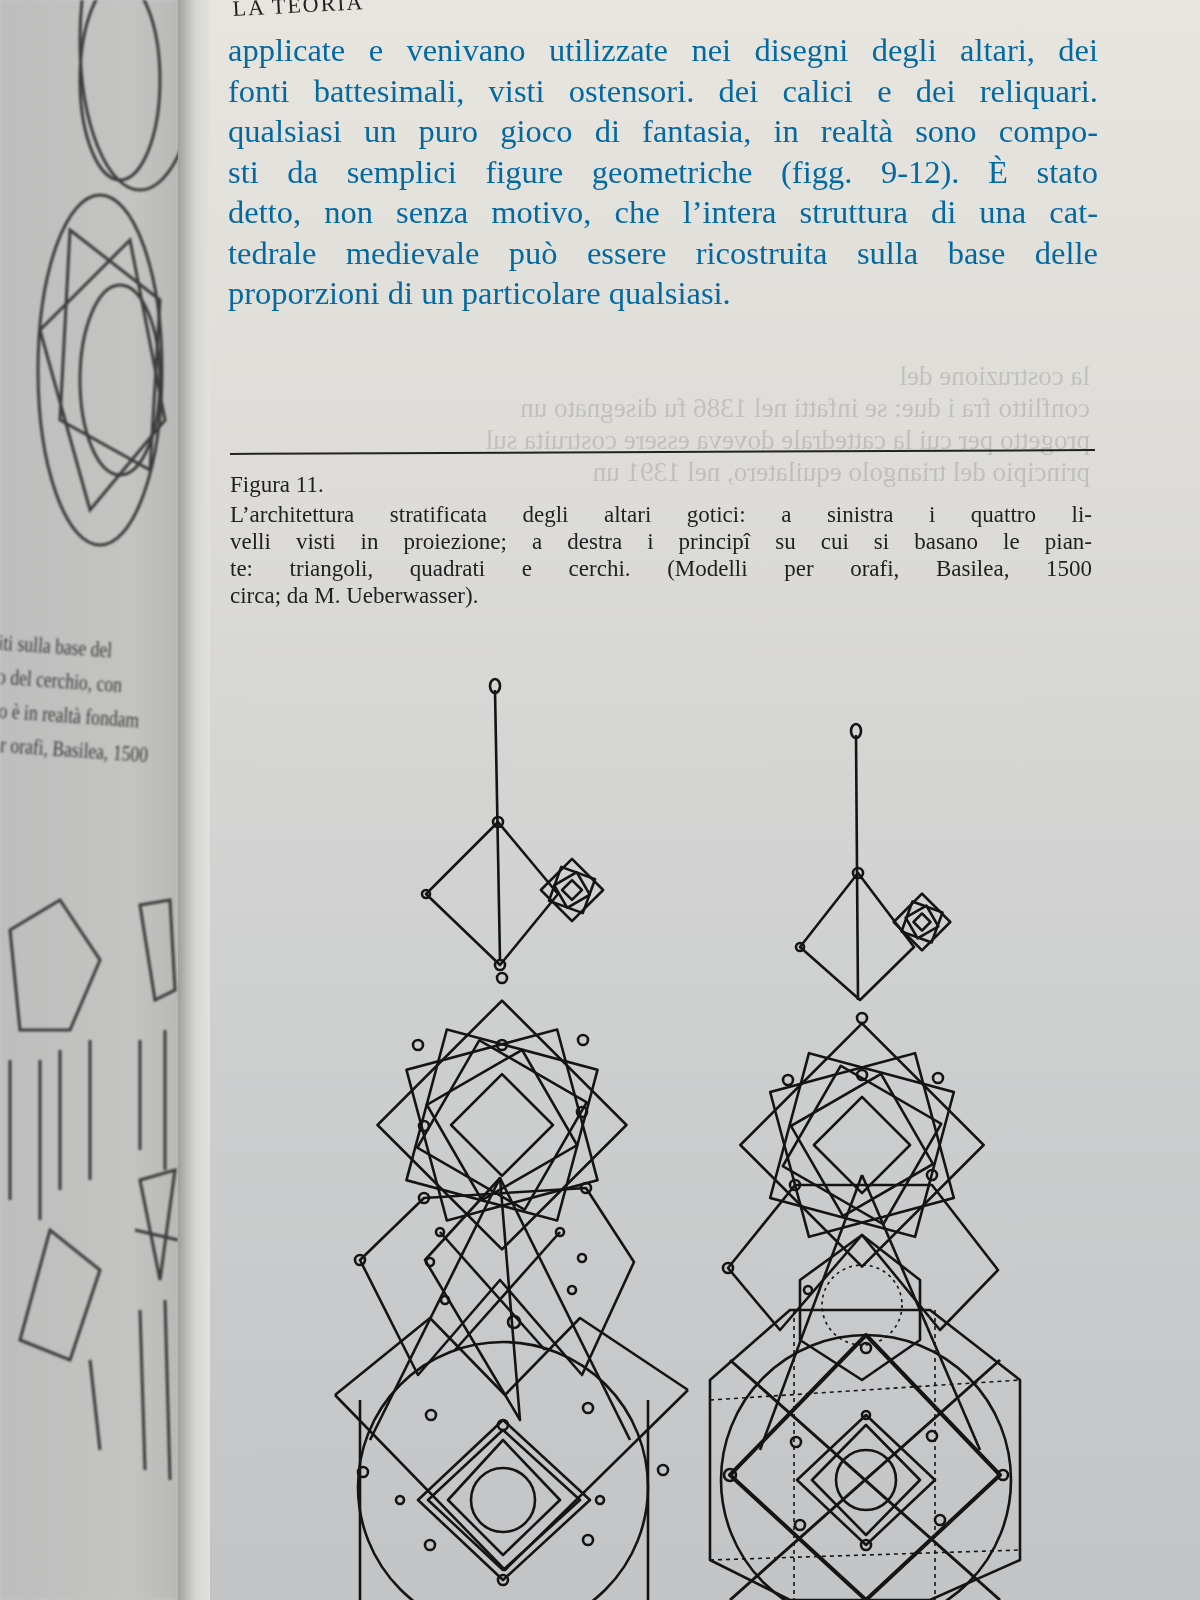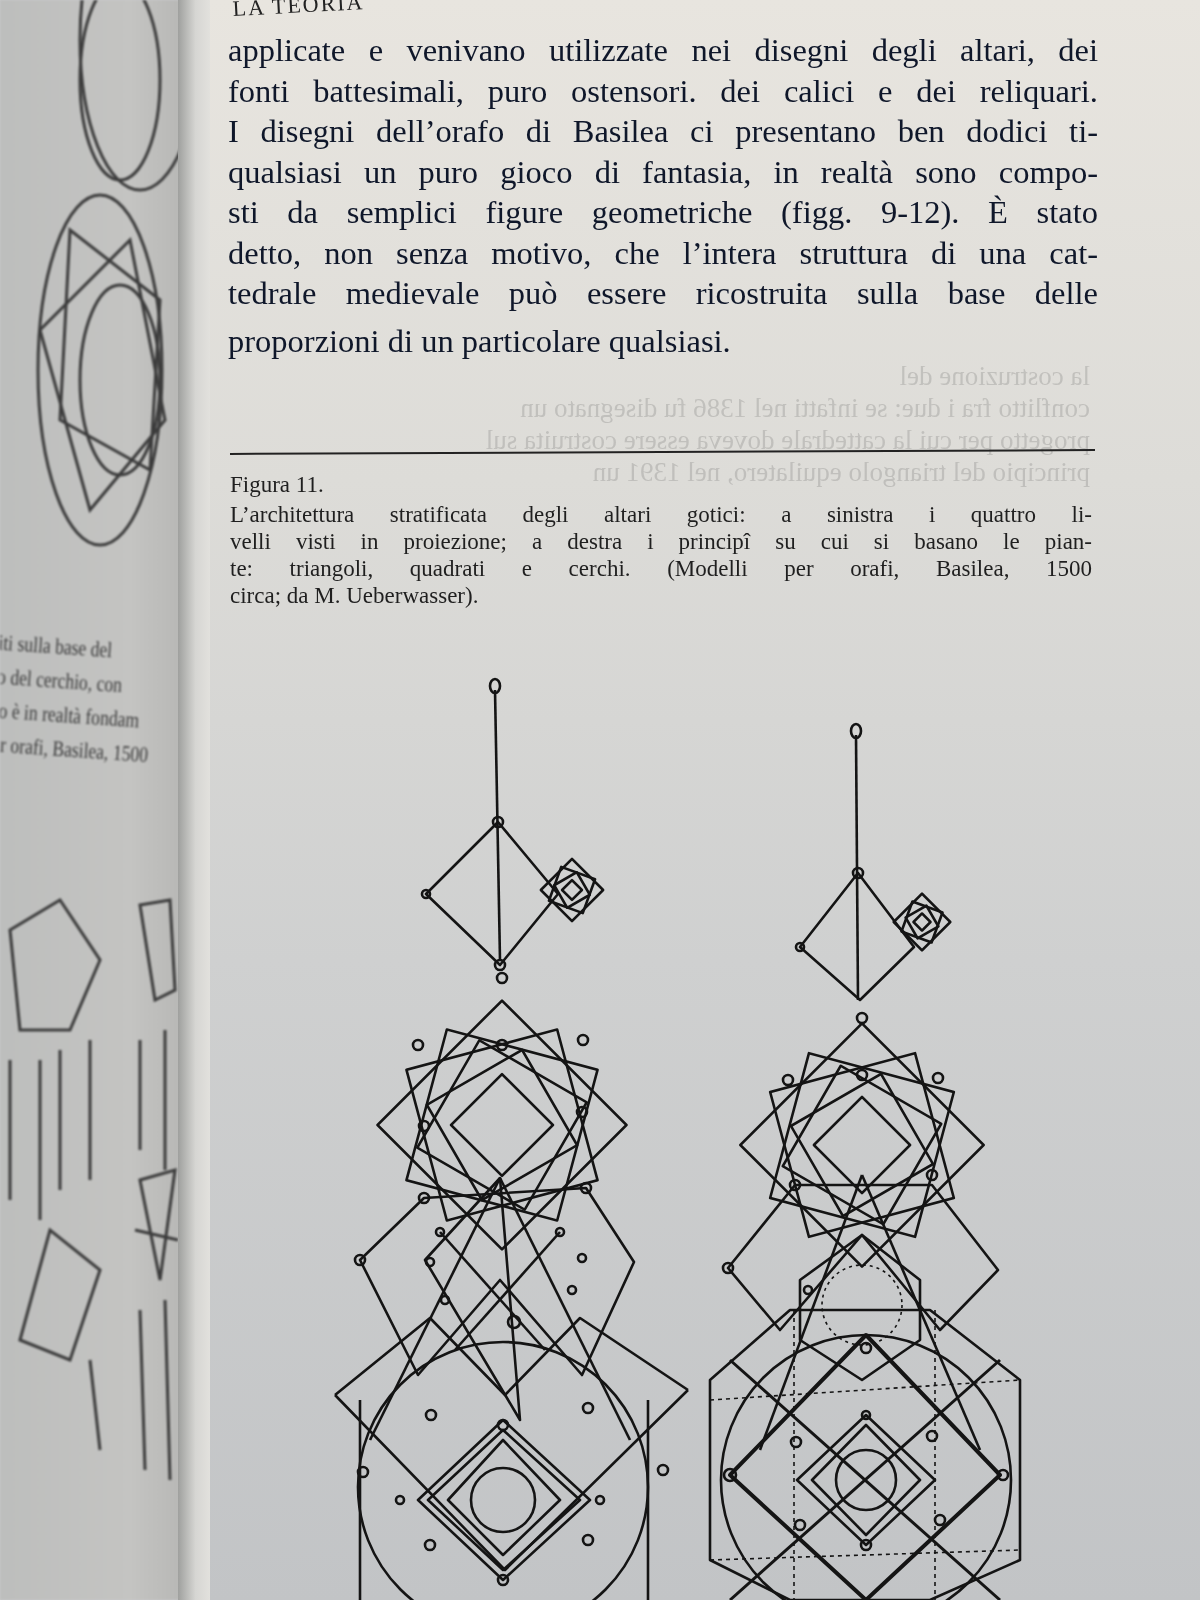--- a/index.html
+++ b/index.html
@@ -29,24 +29,24 @@
     .right-page {
       position: absolute; left: 196px; top: 0; width: 1004px; height: 1600px;
       background: linear-gradient(180deg, #e8e5df 0%, #dddcd8 30%, #cfd0d0 60%, #c2c4c6 100%);
     }
     .running-head {
       position: absolute; left: 232px; top: -4px; font-size: 22px; letter-spacing: 2px;
       color: #222; transform: rotate(-3deg); transform-origin: left top;
     }
     .body-text {
       position: absolute; left: 228px; top: 30px; width: 870px;
-      font-size: 32.5px; line-height: 40.5px; color: #0f172a;
+      font-size: 32.5px; line-height: 40.5px; color: #0369a1;
     }
     .body-text .line { white-space: nowrap; text-align: justify; text-align-last: justify; display: block; }
-    .body-text .line.last { text-align-last: left; margin-top: 7px; }
+    .body-text .line.last { text-align-last: left; }
     .rule {
       position: absolute; left: 230px; top: 451px; width: 865px; height: 2px; background: #222;
       transform: rotate(-0.25deg);
     }
     .caption {
       position: absolute; left: 230px; top: 462px; width: 862px; color: #1f1f1f;
     }
     .caption .fig-label { font-size: 23px; line-height: 32px; display: block; margin-top: 7px; }
     .caption .cap-line { font-size: 23px; line-height: 27px; display: block; white-space: nowrap; text-align: justify; text-align-last: justify; }
     .caption .cap-line.last { text-align-last: left; }
@@ -91,22 +91,21 @@
   <div>la costruzione del</div>
   <div>conflitto fra i due: se infatti nel 1386 fu disegnato un</div>
   <div>progetto per cui la cattedrale doveva essere costruita sul</div>
   <div>principio del triangolo equilatero, nel 1391 un</div>
 </div>
 
 <div class="running-head">LA TEORIA</div>
 
 <div class="body-text">
   <span class="line">applicate e venivano utilizzate nei disegni degli altari, dei</span>
-  <span class="line">fonti battesimali, puro ostensori. dei calici e dei reliquari.</span>
-  <span class="line">I disegni dell’orafo di Basilea ci presentano ben dodici ti-</span>
+  <span class="line">fonti battesimali, visti ostensori. dei calici e dei reliquari.</span>
   <span class="line">qualsiasi un puro gioco di fantasia, in realtà sono compo-</span>
   <span class="line">sti da semplici figure geometriche (figg. 9-12). È stato</span>
   <span class="line">detto, non senza motivo, che l’intera struttura di una cat-</span>
   <span class="line">tedrale medievale può essere ricostruita sulla base delle</span>
   <span class="line last">proporzioni di un particolare qualsiasi.</span>
 </div>
 
 <div class="rule"></div>
 
 <div class="caption">

